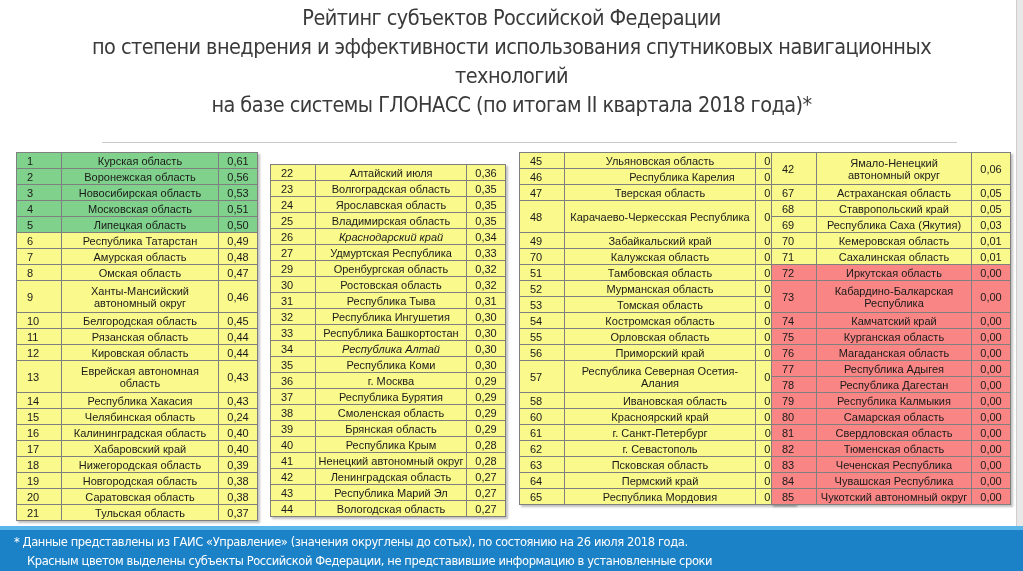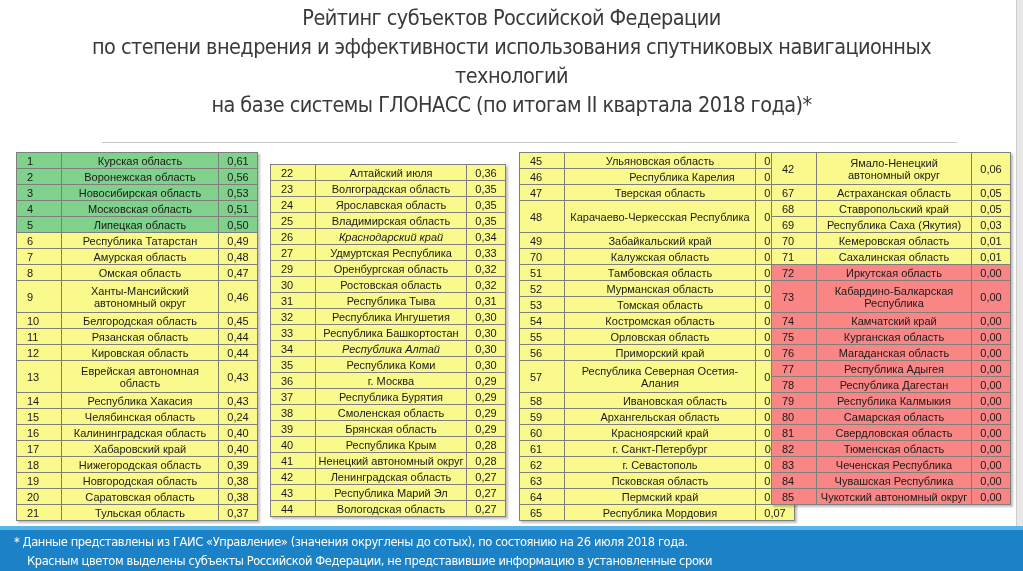--- a/index.html
+++ b/index.html
@@ -358,25 +358,20 @@
         <td class="n">57</td>
         <td class="name" style="width: 142px;">Республика Северная Осетия-Алания</td>
         <td class="v">0,20</td>
       </tr>
       <tr class="yellow">
         <td class="n">58</td>
         <td class="name" style="width: 142px; padding-left: 32px;">Ивановская область</td>
         <td class="v">0,15</td>
       </tr>
       <tr class="yellow">
-        <td class="n">59</td>
-        <td class="name" style="width: 142px;">Архангельская область</td>
-        <td class="v">0,13</td>
-      </tr>
-      <tr class="yellow">
         <td class="n">60</td>
         <td class="name" style="width: 142px;">Красноярский край</td>
         <td class="v">0,12</td>
       </tr>
       <tr class="yellow">
         <td class="n">61</td>
         <td class="name" style="width: 142px;">г. Санкт-Петербург</td>
         <td class="v">0,11</td>
       </tr>
       <tr class="yellow">

